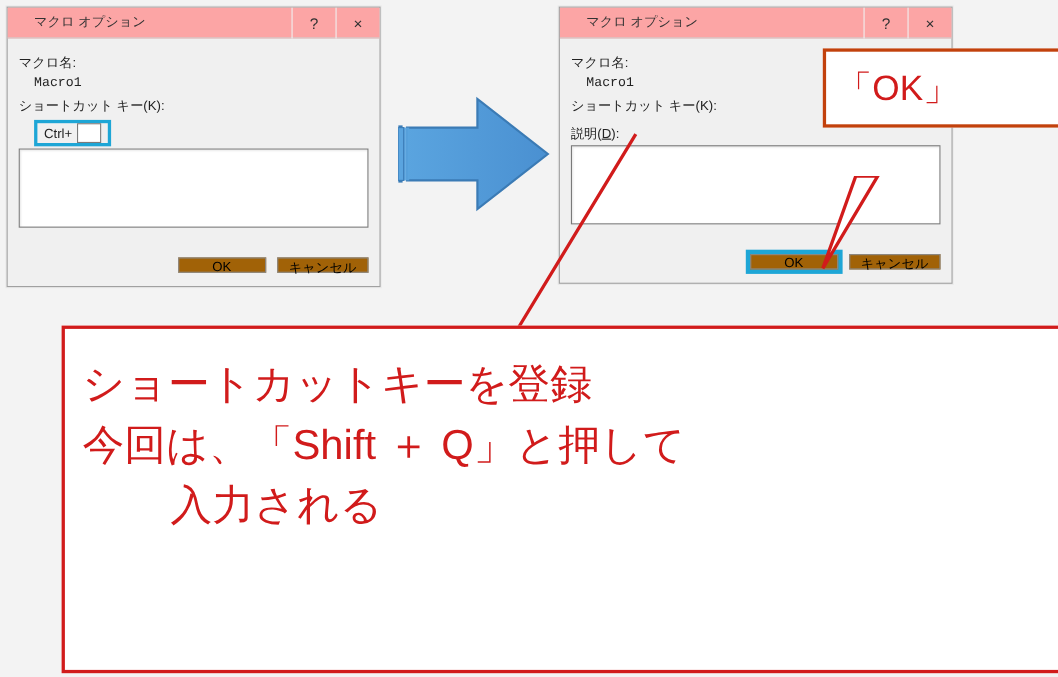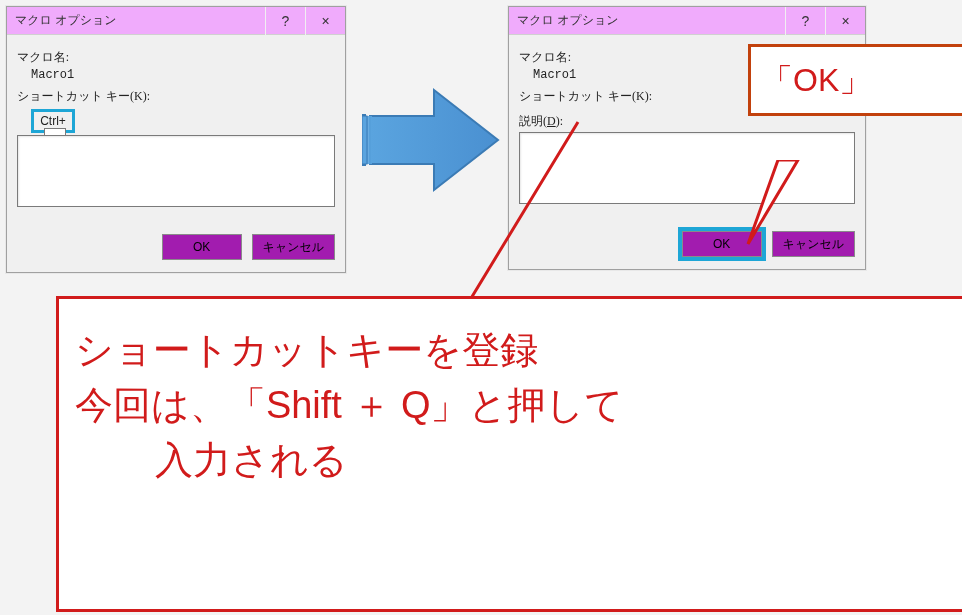--- a/index.html
+++ b/index.html
@@ -22,58 +22,57 @@
     border: 1px solid #a0a0a0;
     box-shadow: 0 0 0 1px #e8e8e8;
   }
   .dialog.left { top: 6px; left: 6px; }
   .dialog.right { top: 6px; left: 508px; width: 358px; }
 
   .titlebar {
     display: flex;
     align-items: center;
     height: 28px;
-    background: #f0abfc;
+    background: #fca5a5;
     border-bottom: 1px solid #d0d0d0;
     font-size: 12px;
-    padding-left: 8px;
+    padding-left: 24px;
   }
   .titlebar .title { flex: 1; color: #333; }
   .titlebar .btn {
     width: 40px;
     height: 28px;
     text-align: center;
     line-height: 28px;
     font-size: 14px;
     color: #333;
     border-left: 1px solid #f0f0f0;
   }
 
   .body {
     padding: 8px 10px 14px 10px;
     font-size: 12px;
     color: #222;
   }
-  .row { margin-top: 6px; font-family: Liberation Serif, serif; }
+  .row { margin-top: 6px; }
   .macro-name { padding-left: 14px; margin-top: 2px; font-family: Liberation Mono, monospace; }
 
   .shortcut-row {
     display: flex;
     align-items: center;
     margin-top: 4px;
     padding-left: 14px;
     gap: 2px;
   }
   .shortcut-box {
     display: inline-flex;
     align-items: center;
     border: 3px solid #1ea6d6;
     padding: 2px 6px;
     height: 24px;
-    flex-direction: column;
   }
   .shortcut-prefix {
     font-size: 12px;
   }
   .shortcut-input {
     width: 22px;
     height: 18px;
     margin-left: 4px;
     border: 1px solid #7a7a7a;
     font-size: 12px;
@@ -93,23 +92,23 @@
   }
 
   .footer {
     display: flex;
     justify-content: flex-end;
     gap: 10px;
     padding: 10px 10px 12px 0;
   }
   .btn-win {
     min-width: 80px;
-    height: 26px;
-    font-size: 12px;
-    background: #a21caf;
+    height: 14px;
+    font-size: 12px;
+    background: #a16207;
     border: 1px solid #8a8a8a;
     padding: 0 10px;
   }
   .ok-highlight {
     box-shadow: 0 0 0 4px #1ea6d6;
   }
 
   
   .arrow {
     position: absolute;

